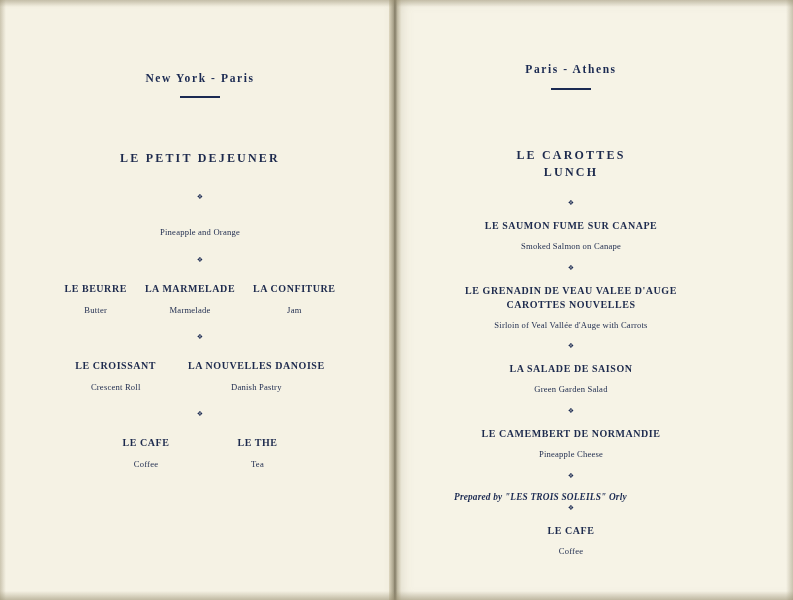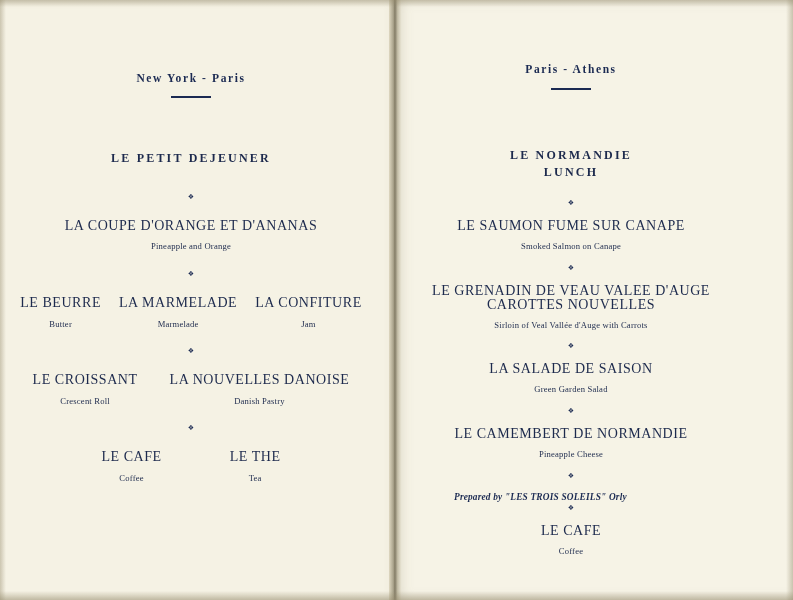--- a/index.html
+++ b/index.html
@@ -72,21 +72,21 @@
     background: linear-gradient(to left, rgba(150,140,110,0.45), rgba(150,140,110,0));
   }
 
   .col {
     position: absolute;
     top: 0;
     height: 600px;
     color: #1d2a4d;
     text-align: center;
   }
-  .col-left { left: 11px; width: 360px; }
+  .col-left { left: 20px; width: 360px; }
   .col-right { left: 388px; width: 366px; }
 
   .route {
     font-size: 11.5px;
     font-weight: bold;
     letter-spacing: 1.6px;
     color: #1b2a52;
   }
   .route-left { margin-top: 72px; }
   .route-right { margin-top: 63px; }
@@ -107,22 +107,22 @@
   }
 
   .diamond {
     font-size: 7px;
     color: #1b2a52;
     line-height: 10px;
   }
 
   .course { line-height: 1.12; }
   .fr {
-    font-size: 14px;
-    font-weight: normal;
+    font-size: 10px;
+    font-weight: bold;
     letter-spacing: 0.55px;
     line-height: 14px;
   }
   .en {
     font-size: 8.6px;
     letter-spacing: 0.2px;
     margin-top: 9px;
   }
   .row-multi {
     display: flex;
@@ -166,21 +166,20 @@
 
     <div style="height:52px"></div>
 
     <div class="meal-title">LE PETIT DEJEUNER</div>
 
     <div class="spacer-l"></div>
     <div class="diamond">❖</div>
     <div class="spacer-m"></div>
 
     <div class="course">
-      <div class="fr">LA COUPE D'ORANGE ET D'ANANAS</div>
       <div class="en">Pineapple and Orange</div>
     </div>
 
     <div class="spacer-m"></div>
     <div class="diamond">❖</div>
     <div class="spacer-m"></div>
 
     <div class="row-multi">
       <div class="item">
         <div class="fr">LE BEURRE</div>
@@ -226,21 +225,21 @@
       </div>
     </div>
   </div>
 
   <div class="col col-right">
     <div class="route route-right">Paris - Athens</div>
     <div class="rule rule-right"></div>
 
     <div style="height:57px"></div>
 
-    <div class="meal-title">LE NORMANDIE</div>
+    <div class="meal-title">LE CAROTTES</div>
     <div class="meal-title">LUNCH</div>
 
     <div class="spacer-m"></div>
     <div class="diamond">❖</div>
     <div class="spacer-s"></div>
 
     <div class="course">
       <div class="fr">LE SAUMON FUME SUR CANAPE</div>
       <div class="en">Smoked Salmon on Canape</div>
     </div>

